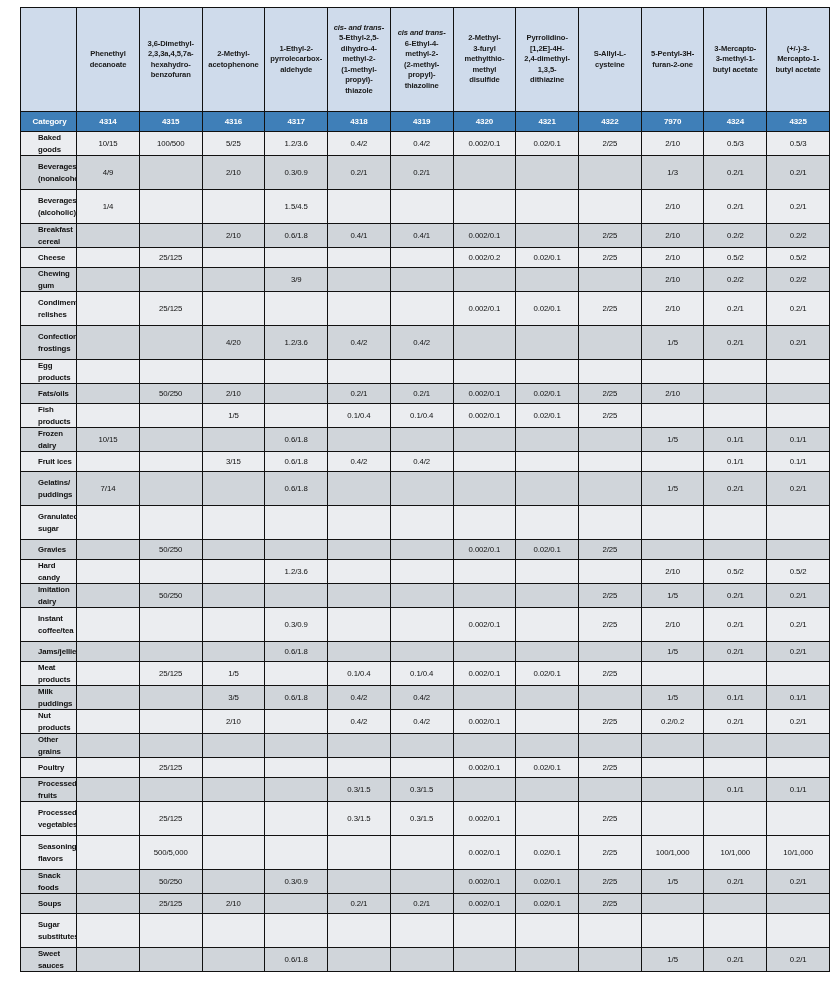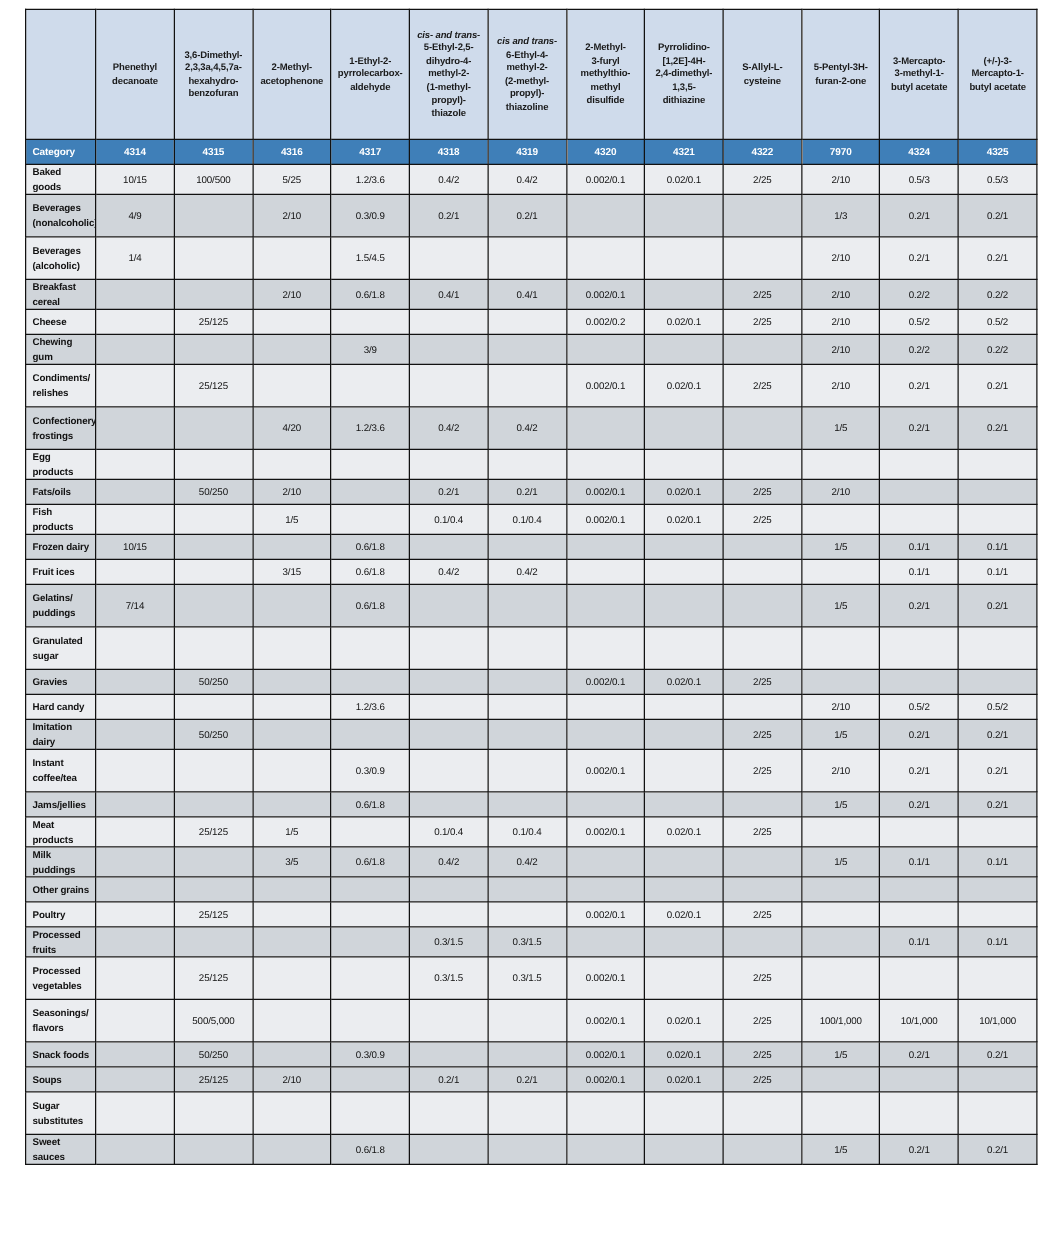--- a/index.html
+++ b/index.html
@@ -31,23 +31,23 @@
   }
   tr.names th.corner { background:#cfdbeb; }
   tr.names th i { font-style:italic; }
   tr.ids th {
     background:#3f7fb8;
     color:#ffffff;
     height:19px;
     font-weight:bold;
     font-size:8px;
   }
-  tr.ids th.cat-label { text-align:left; padding-left:5px; }
+  tr.ids th.cat-label { text-align:center; padding-left:5px; }
   tr.data td.cat {
-    text-align:left; padding-left:5px; font-weight:bold; font-size:7.8px; line-height:11.5px;
+    text-align:left; padding-left:17px; font-weight:bold; font-size:7.8px; line-height:11.5px;
   }
   tr.data td { height:19px; font-size:7.8px; }
   tr.data.tall td { height:33px; }
   tr.data.odd td { background:#ebedf0; }
   tr.data.even td { background:#d0d5da; }
 </style>
 </head>
 <body>
 
 <table class="gras">
@@ -422,20 +422,35 @@
         <td>0.6/1.8</td>
         <td>0.4/2</td>
         <td>0.4/2</td>
         <td></td>
         <td></td>
         <td></td>
         <td>1/5</td>
         <td>0.1/1</td>
         <td>0.1/1</td>
       </tr>
+      <tr class="data odd">
+        <td class="cat">Nut products</td>
+        <td></td>
+        <td></td>
+        <td>2/10</td>
+        <td></td>
+        <td>0.4/2</td>
+        <td>0.4/2</td>
+        <td>0.002/0.1</td>
+        <td></td>
+        <td>2/25</td>
+        <td>0.2/0.2</td>
+        <td>0.2/1</td>
+        <td>0.2/1</td>
+      </tr>
       <tr class="data even">
         <td class="cat">Other grains</td>
         <td></td>
         <td></td>
         <td></td>
         <td></td>
         <td></td>
         <td></td>
         <td></td>
         <td></td>

